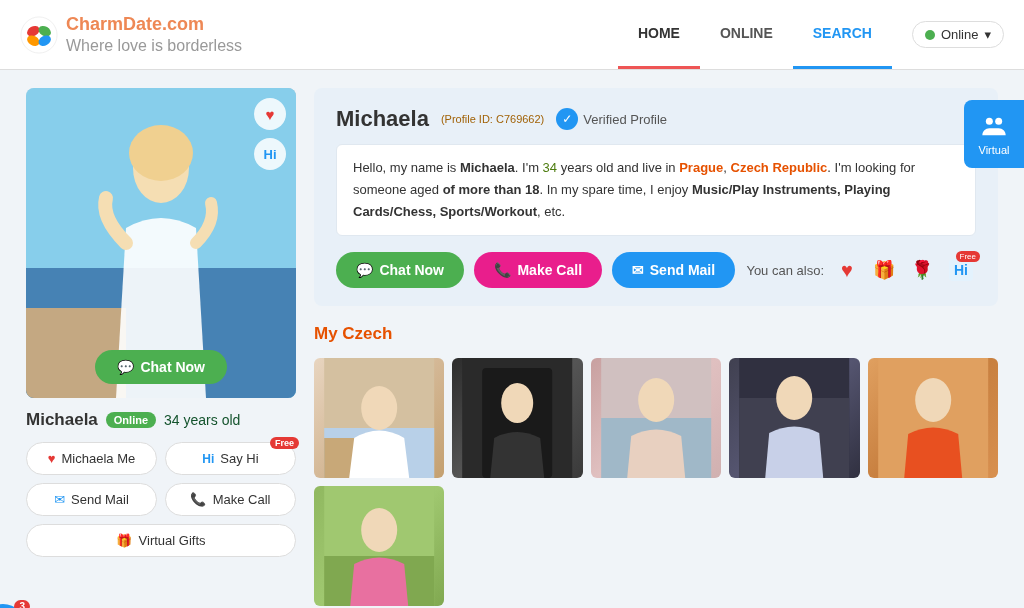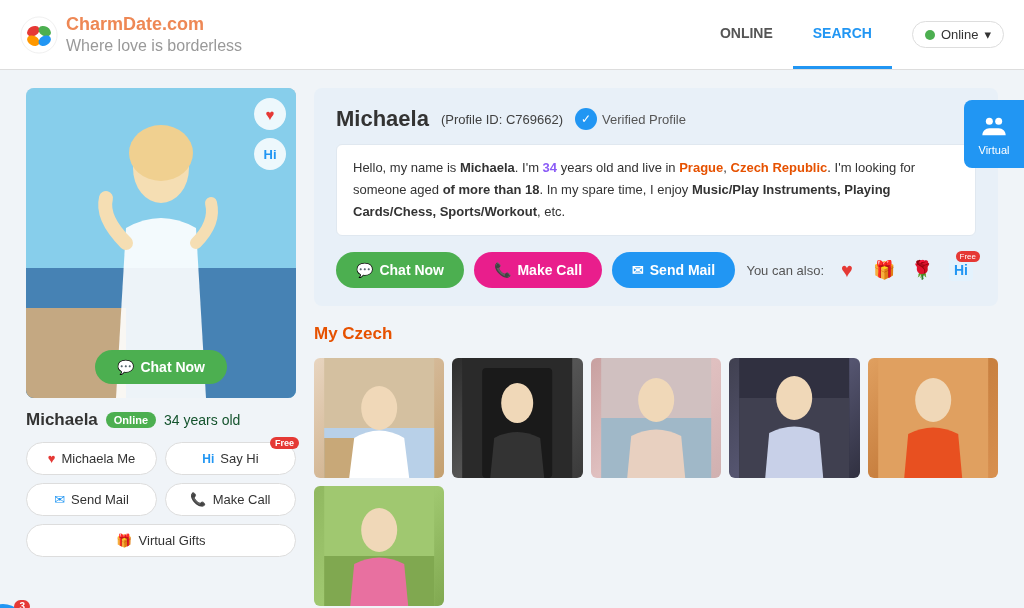--- a/index.html
+++ b/index.html
@@ -218,21 +218,21 @@
       padding: 18px 22px;
       margin-bottom: 18px;
     }
     .profile-card-header {
       display: flex;
       align-items: center;
       gap: 12px;
       margin-bottom: 12px;
     }
     .profile-main-name { font-size: 22px; font-weight: bold; color: #333; }
-    .profile-id { color: #404040; font-size: 13px; }
+    .profile-id { color: #a16207; font-size: 11px; }
     .verified-badge {
       display: flex;
       align-items: center;
       gap: 5px;
       font-size: 13px;
       color: #555;
     }
     .verified-icon {
       width: 22px;
       height: 22px;
@@ -246,21 +246,21 @@
     }
     .profile-bio {
       background: #fff;
       border-radius: 6px;
       padding: 12px 16px;
       font-size: 13px;
       line-height: 1.7;
       margin-bottom: 16px;
       border: 1px solid #e0e8f0;
     }
-    .highlight-age { color: #8b5cf6; font-weight: bold; }
+    .highlight-age { color: #4d7c0f; font-weight: normal; }
     .highlight-city { color: #e65100; font-weight: bold; }
     .highlight-country { color: #e65100; font-weight: bold; }
 
     .profile-actions {
       display: flex;
       align-items: center;
       gap: 10px;
       flex-wrap: wrap;
     }
     .btn-chat-now {
@@ -410,20 +410,21 @@
     </svg>
     <div class="logo-text">
       <span class="logo-title">
         <span>CharmDate</span><span style="color:#e85;">.com</span>
       </span>
       <span class="logo-subtitle">Where love is borderless</span>
     </div>
   </div>
 
   <nav class="nav-items">
+    <a class="nav-item active-home">HOME</a>
     <a class="nav-item">ONLINE</a>
     <a class="nav-item active-search">SEARCH</a>
   </nav>
 
   <div class="online-status">
     <span class="online-dot"></span>
     <span>Online</span>
     <span>▾</span>
   </div>
 </div>

